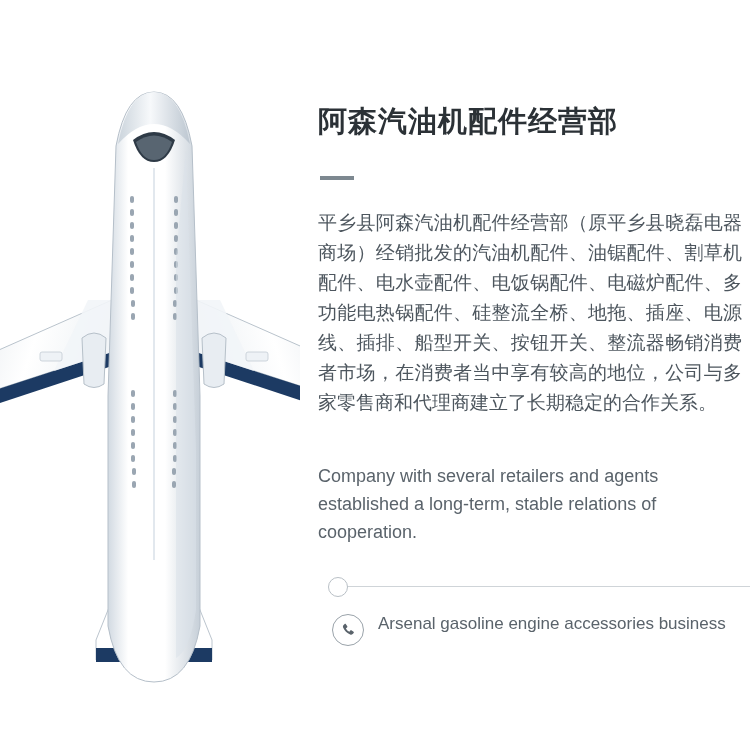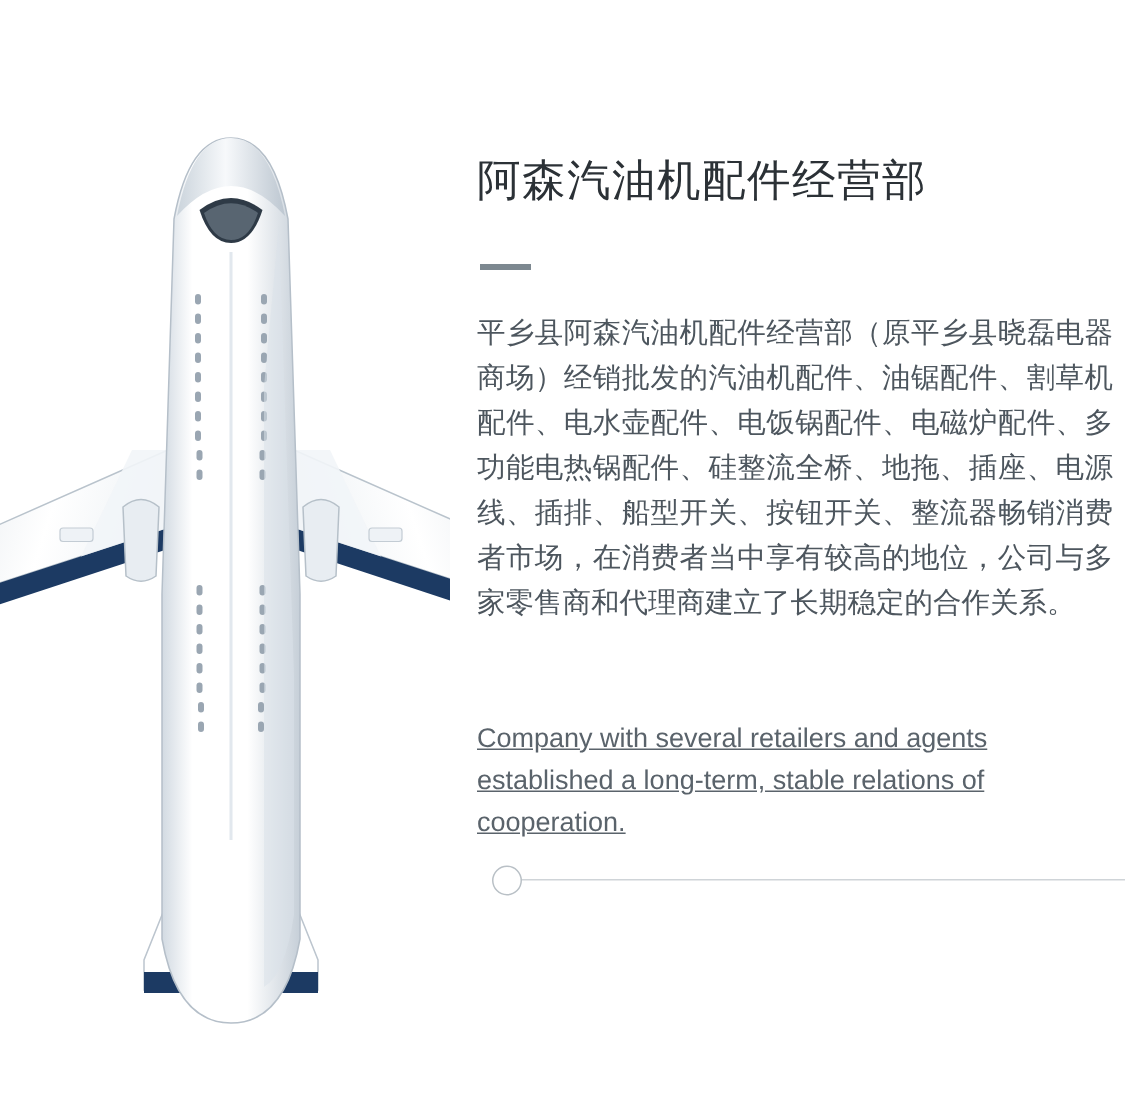--- a/index.html
+++ b/index.html
@@ -43,21 +43,21 @@
     height: 738px;
   }
   .title {
     position: absolute;
     left: 0;
     top: 104px;
     font-size: 29px;
     line-height: 34px;
     letter-spacing: 1px;
     color: #2b3136;
-    font-weight: normal;
+    font-weight: bold;
     white-space: nowrap;
   }
   .rule {
     position: absolute;
     left: 2px;
     top: 176px;
     width: 34px;
     height: 4px;
     background: #7d8890;
   }
@@ -68,26 +68,25 @@
     width: 424px;
     font-size: 19px;
     line-height: 30px;
     color: #4d565e;
     text-align: justify;
     text-justify: inter-ideograph;
   }
   .desc-en {
     position: absolute;
     left: 0;
-    top: 478px;
+    top: 462px;
     width: 412px;
     font-size: 18px;
     line-height: 28px;
     color: #5a636b;
-    text-decoration: underline;
   }
 
   
   .divider {
     position: absolute;
     left: 0;
     top: 577px;
     width: 432px;
     height: 20px;
   }
@@ -268,15 +267,23 @@
 
     <div class="desc-cn">平乡县阿森汽油机配件经营部（原平乡县晓磊电器商场）经销批发的汽油机配件、油锯配件、割草机配件、电水壶配件、电饭锅配件、电磁炉配件、多功能电热锅配件、硅整流全桥、地拖、插座、电源线、插排、船型开关、按钮开关、整流器畅销消费者市场，在消费者当中享有较高的地位，公司与多家零售商和代理商建立了长期稳定的合作关系。</div>
 
     <div class="desc-en">Company with several retailers and agents established a long-term, stable relations of cooperation.</div>
 
     <div class="divider">
       <div class="line"></div>
       <div class="dot"></div>
     </div>
 
+    <div class="footer">
+      <div class="phone-badge">
+        <svg width="17" height="17" viewBox="0 0 24 24" aria-hidden="true">
+          <path d="M6.6 2.8c.5-.5 1.3-.4 1.7.2l2 3c.3.5.2 1.2-.3 1.6l-1.2 1c-.3.2-.4.6-.2.9.9 1.7 2.3 3.1 4 4 .3.2.7.1.9-.2l1-1.2c.4-.5 1.1-.6 1.6-.3l3 2c.6.4.7 1.2.2 1.7l-1.4 1.4c-.9.9-2.3 1.2-3.5.7-2.3-1-4.3-2.3-6-4-1.7-1.7-3-3.7-4-6-.5-1.2-.2-2.6.7-3.5l1.5-1.3z" fill="#5a636b"></path>
+        </svg>
+      </div>
+      <div class="footer-text">Arsenal gasoline engine accessories business</div>
+    </div>
 
   </div>
 </div>
 
 </body></html>

